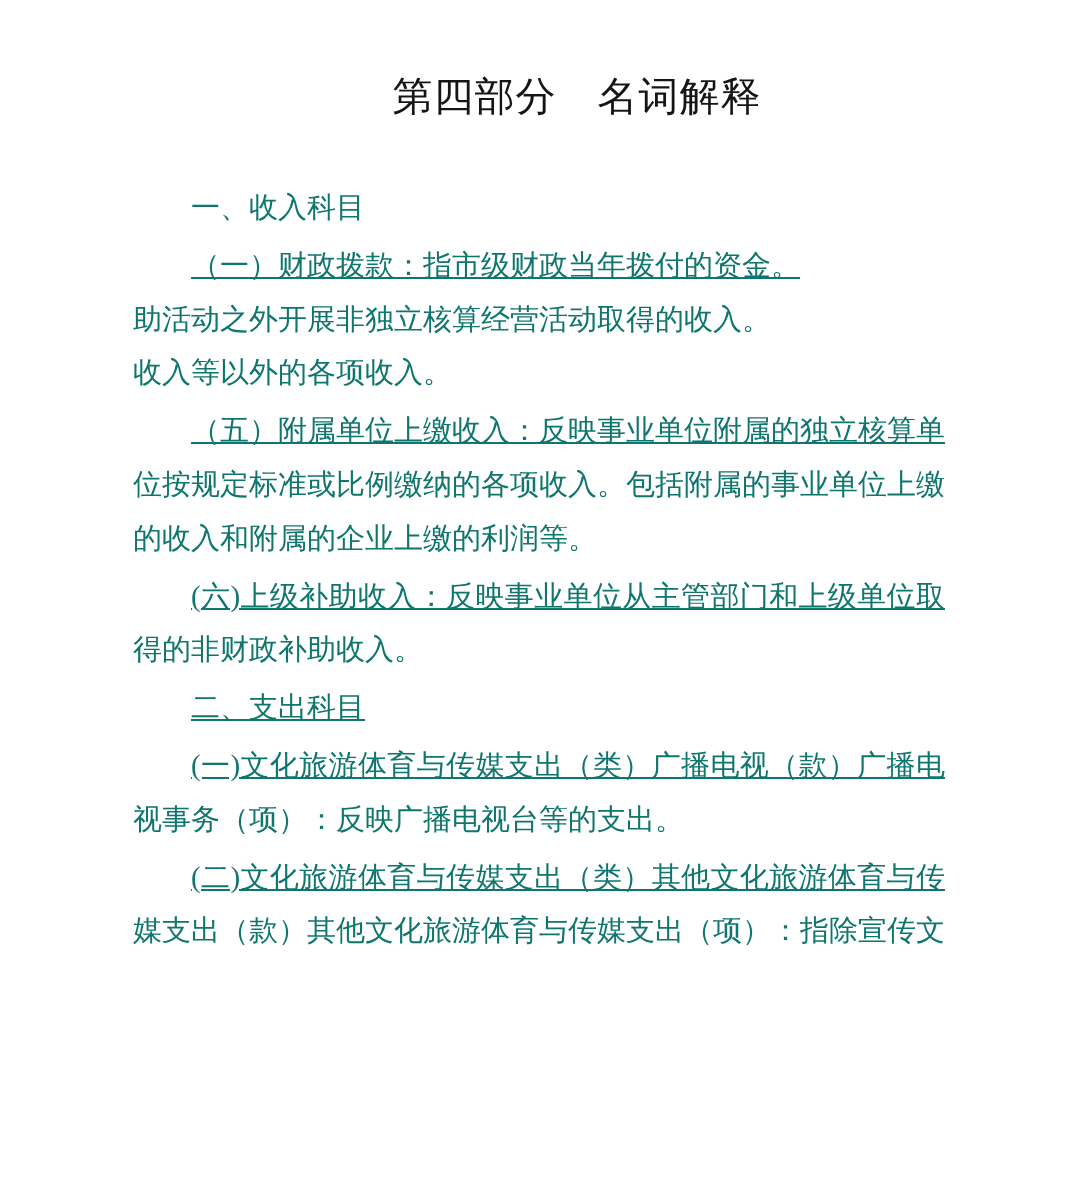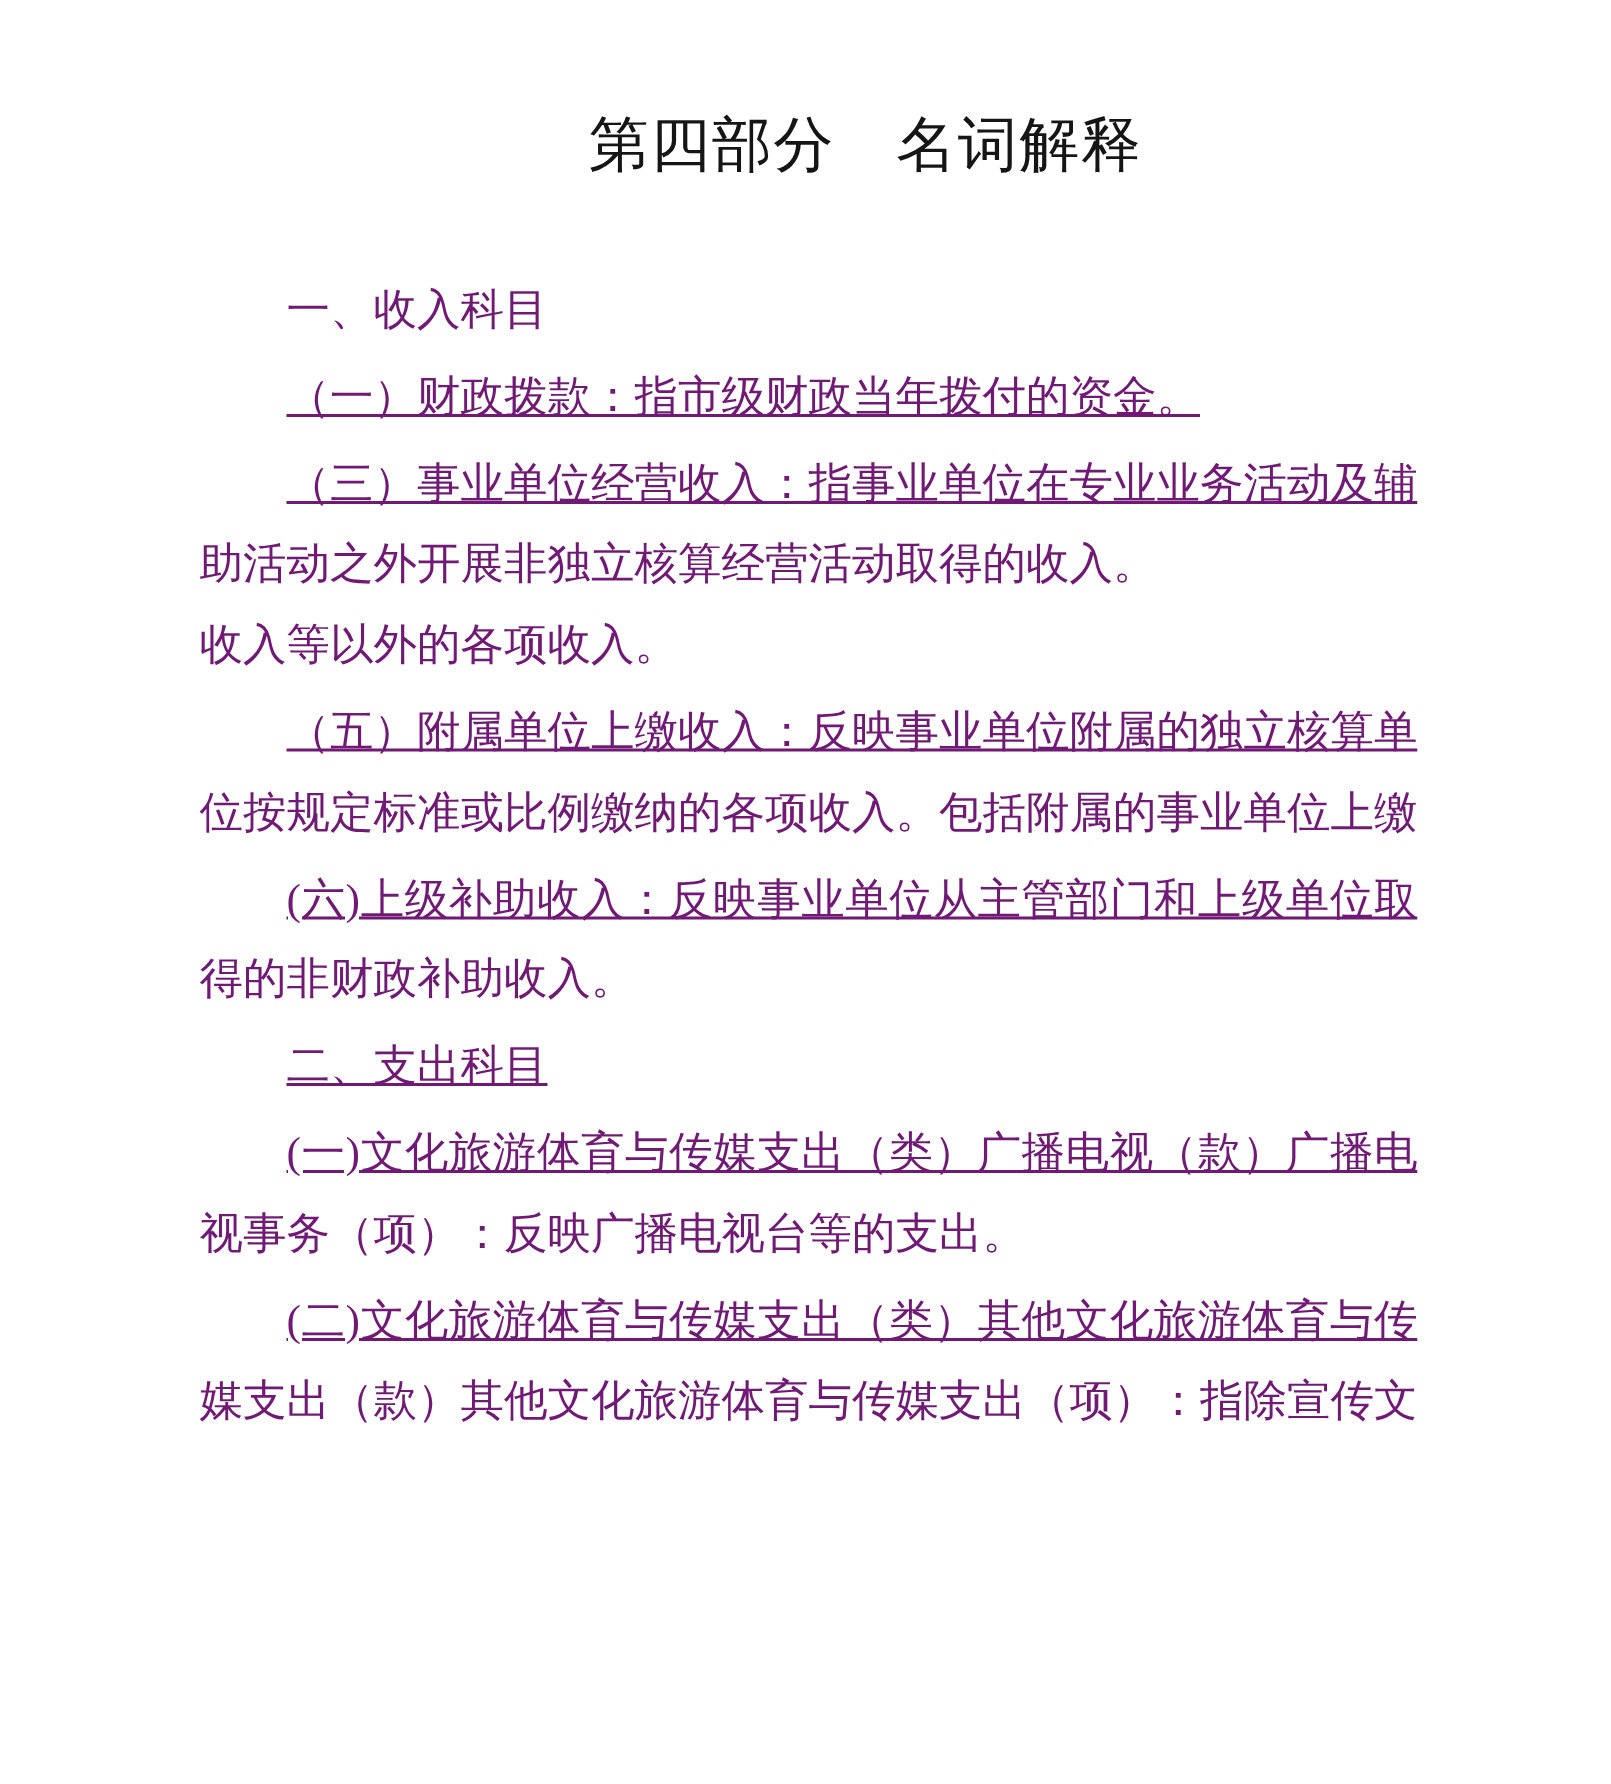--- a/index.html
+++ b/index.html
@@ -30,21 +30,21 @@
   .doc-body {
     margin: 59px 0 0 133px;
     width: 812px;
   }
   .line {
     font-size: 29px;
     height: 53.8px;
     line-height: 53.8px;
     white-space: nowrap;
     text-align: left;
-    color: #701a75;
+    color: #0f766e;
   }
   .line.fill {
     white-space: normal;
     text-align: justify;
     text-align-last: justify;
     text-justify: inter-character;
     overflow: hidden;
   }
   .line.indent {
     text-indent: 58px;
@@ -55,25 +55,25 @@
   }
 </style>
 </head>
 <body>
 
 <div class="page">
   <h1 class="title">第四部分　名词解释</h1>
   <div class="doc-body" id="body-container">
       <div class="line indent">一、收入科目</div>
       <div class="line indent pgap">（一）财政拨款：指市级财政当年拨付的资金。</div>
-      <div class="line indent pgap fill">（三）事业单位经营收入：指事业单位在专业业务活动及辅</div>
       <div class="line">助活动之外开展非独立核算经营活动取得的收入。</div>
       <div class="line">收入等以外的各项收入。</div>
       <div class="line indent pgap fill">（五）附属单位上缴收入：反映事业单位附属的独立核算单</div>
       <div class="line fill">位按规定标准或比例缴纳的各项收入。包括附属的事业单位上缴</div>
+      <div class="line">的收入和附属的企业上缴的利润等。</div>
       <div class="line indent pgap fill">(六)上级补助收入：反映事业单位从主管部门和上级单位取</div>
       <div class="line">得的非财政补助收入。</div>
       <div class="line indent pgap">二、支出科目</div>
       <div class="line indent pgap fill">(一)文化旅游体育与传媒支出（类）广播电视（款）广播电</div>
       <div class="line">视事务（项）：反映广播电视台等的支出。</div>
       <div class="line indent pgap fill">(二)文化旅游体育与传媒支出（类）其他文化旅游体育与传</div>
       <div class="line fill">媒支出（款）其他文化旅游体育与传媒支出（项）：指除宣传文</div>
     </div>
 </div>
 

